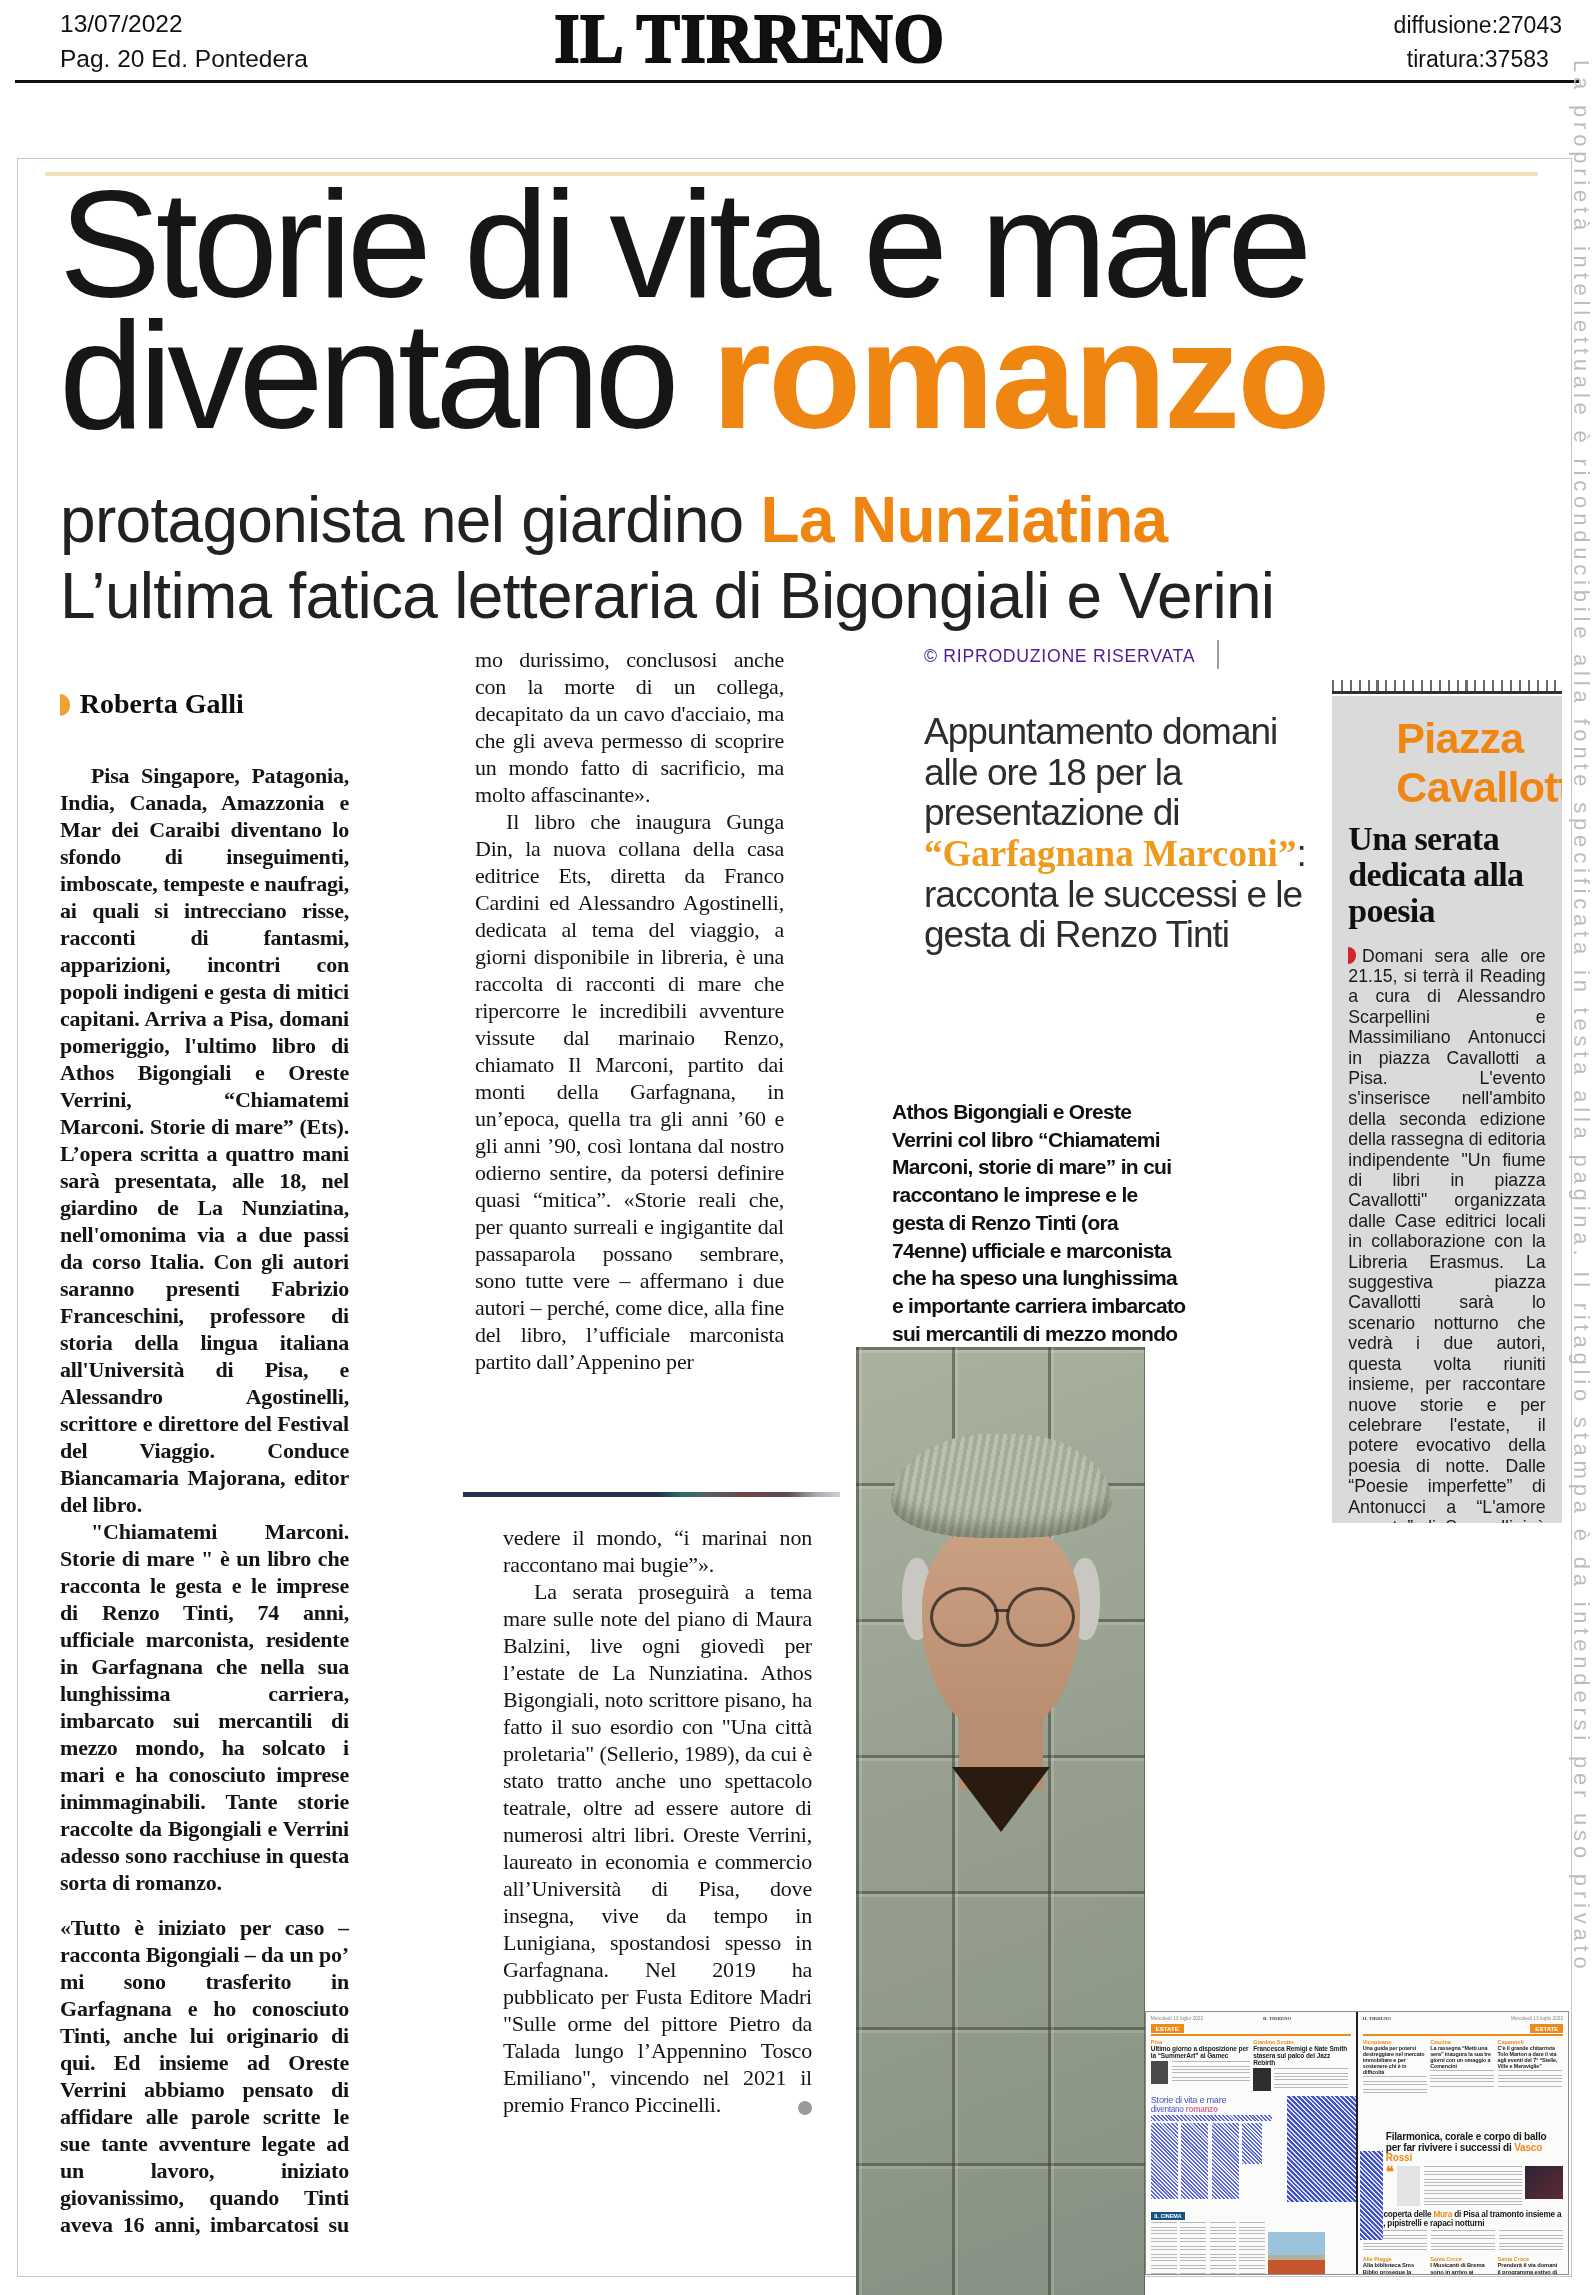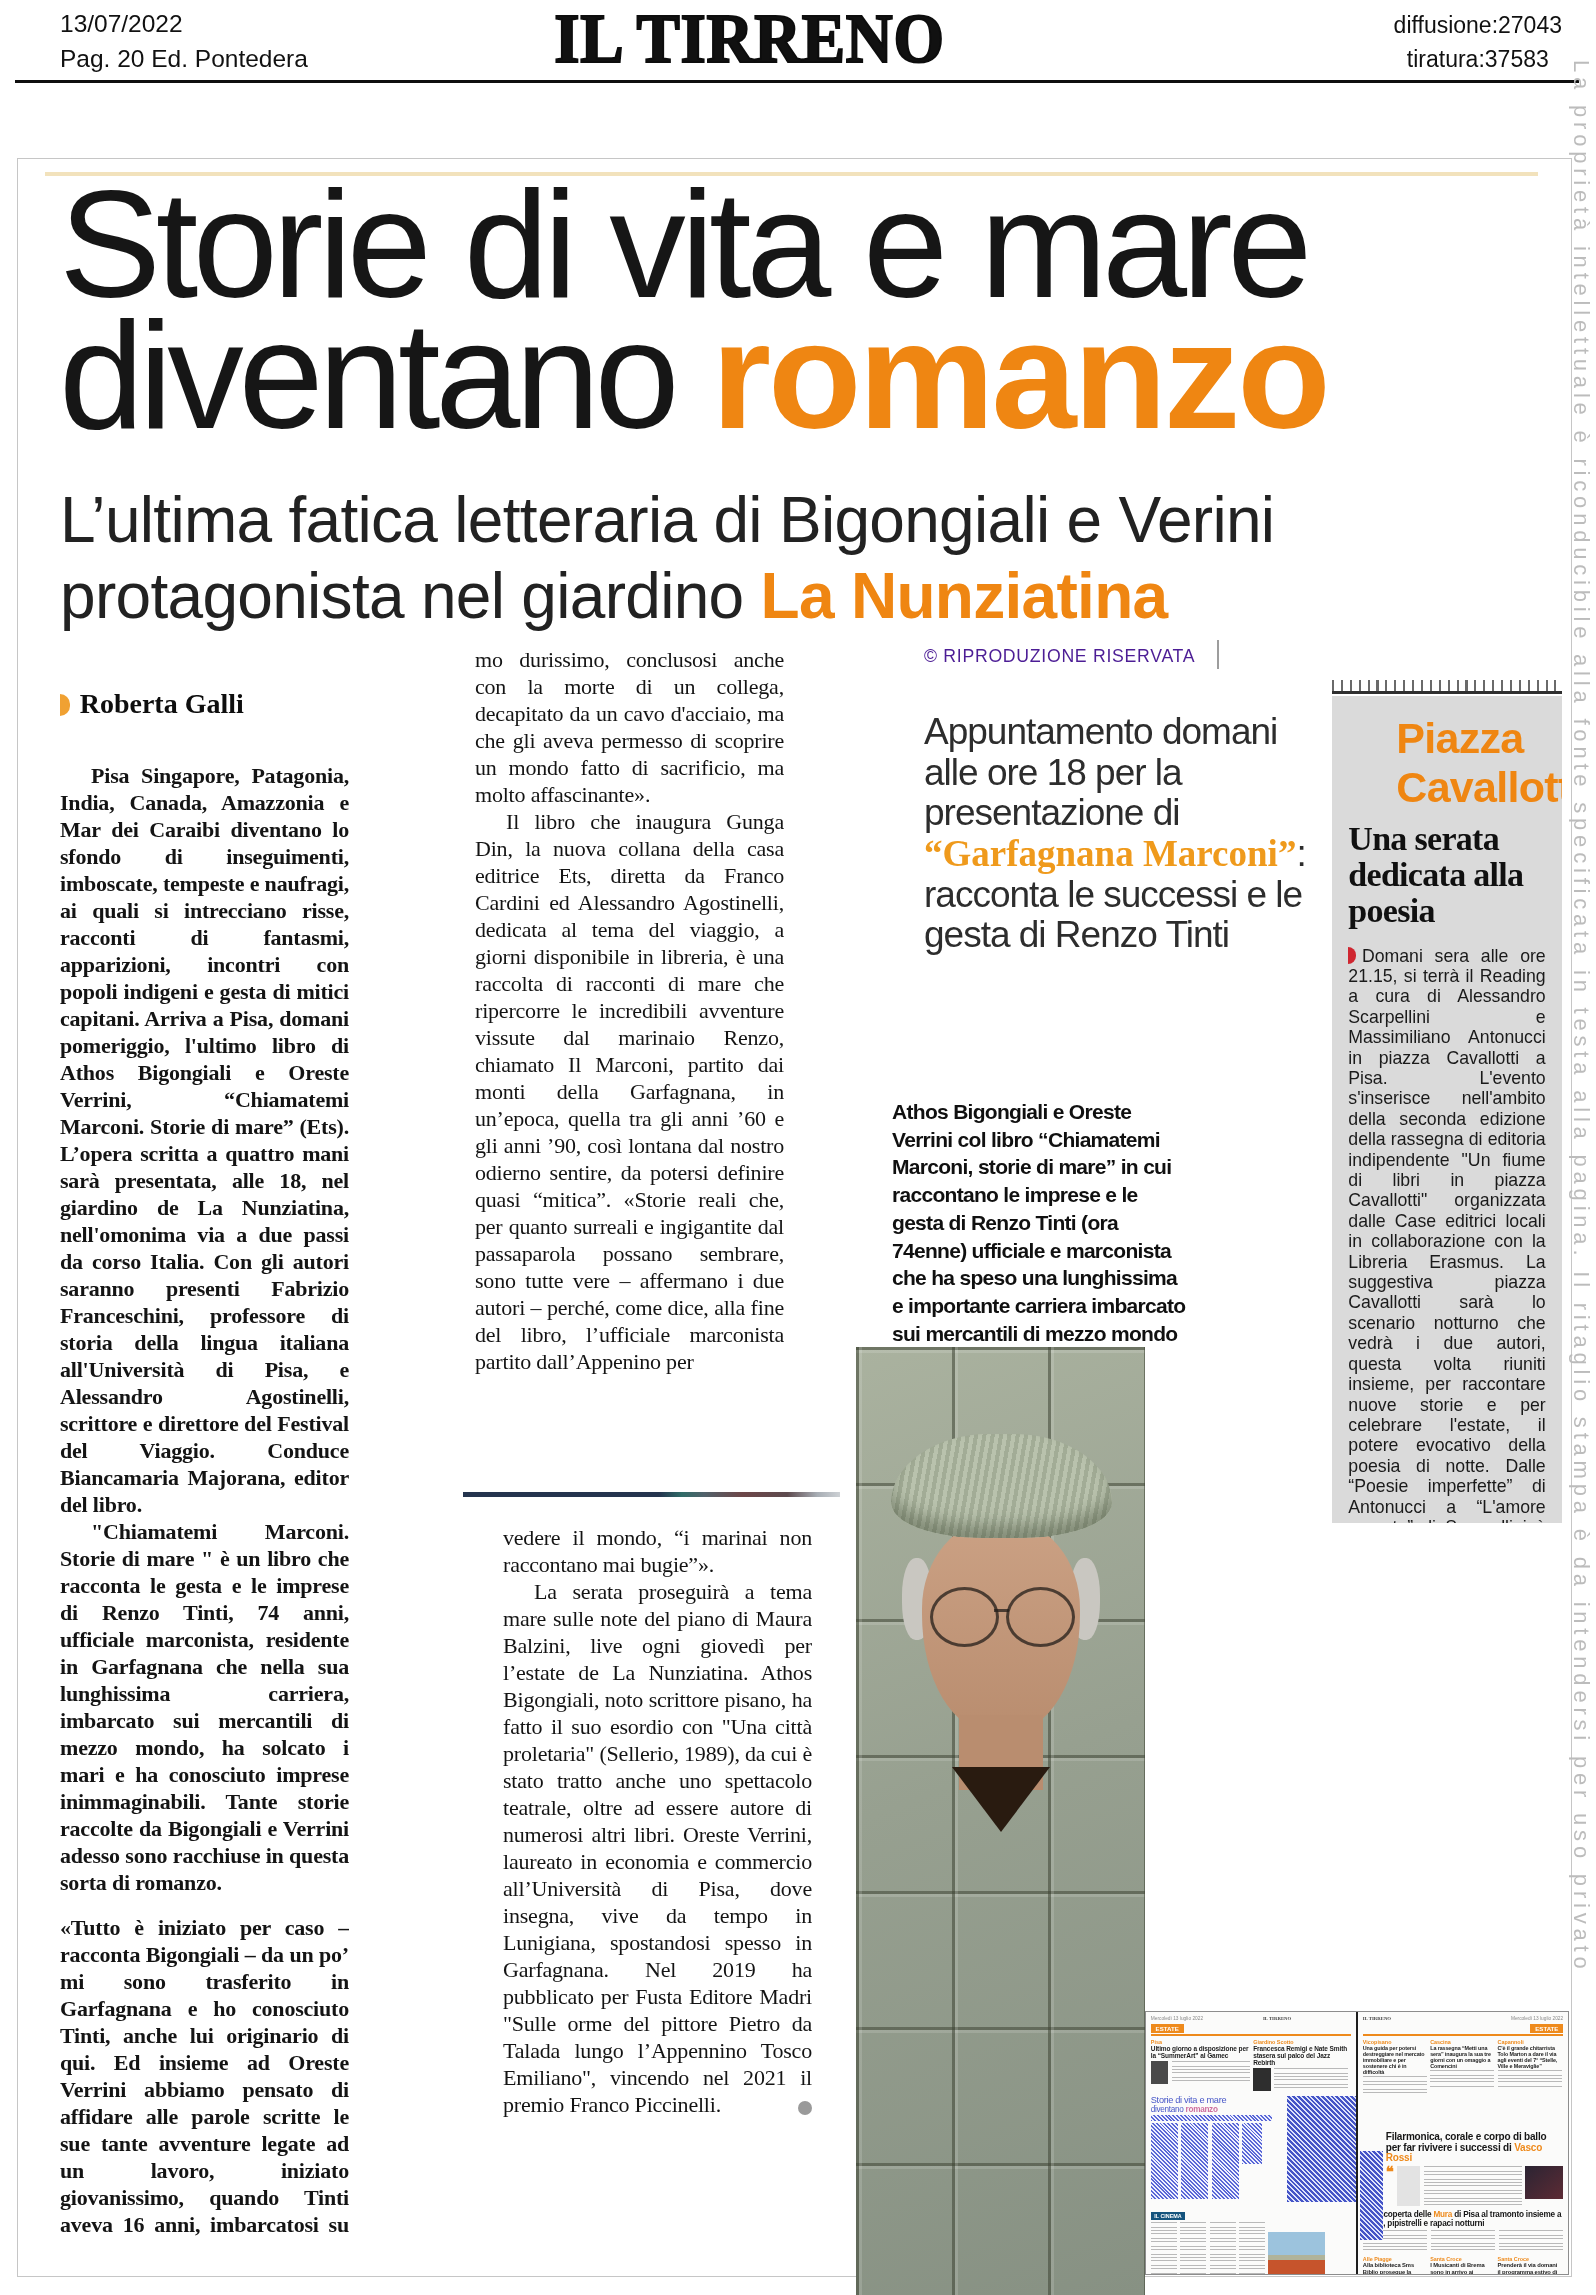--- a/index.html
+++ b/index.html
@@ -119,22 +119,22 @@
 
 <div class="abs frame"></div>
 <div class="abs tan-strip"></div>
 
 <div class="abs headline">
   <div>Storie di vita e mare</div>
   <div><span>diventano </span><span class="accent">romanzo</span></div>
 </div>
 
 <div class="abs subhead">
+  <div><span>protagonista nel giardino </span><span class="accent">La Nunziatina</span></div>
   <div>L’ultima fatica letteraria di Bigongiali e Verini</div>
-  <div><span>protagonista nel giardino </span><span class="accent">La Nunziatina</span></div>
 </div>
 
 <div class="abs byline"><span class="dot"></span><span>Roberta Galli</span></div>
 
 <div class="abs col1 bodytext">
   <p class="ind"><b>Pisa</b><span> Singapore, Patagonia, India, Canada, Amazzonia e Mar dei Caraibi diventano lo sfondo di inseguimenti, imboscate, tempeste e naufragi, ai quali si intrecciano risse, racconti di fantasmi, apparizioni, incontri con popoli indigeni e gesta di mitici capitani. Arriva a Pisa, domani pomeriggio, l'ultimo libro di Athos Bigongiali e Oreste Verrini, “Chiamatemi Marconi. Storie di mare” (Ets). L’opera scritta a quattro mani sarà presentata, alle 18, nel giardino de La Nunziatina, nell'omonima via a due passi da corso Italia. Con gli autori saranno presenti Fabrizio Franceschini, professore di storia della lingua italiana all'Università di Pisa, e Alessandro Agostinelli, scrittore e direttore del Festival del Viaggio. Conduce Biancamaria Majorana, editor del libro.</span></p>
   <p class="ind">"Chiamatemi Marconi. Storie di mare " è un libro che racconta le gesta e le imprese di Renzo Tinti, 74 anni, ufficiale marconista, residente in Garfagnana che nella sua lunghissima carriera, imbarcato sui mercantili di mezzo mondo, ha solcato i mari e ha conosciuto imprese inimmaginabili. Tante storie raccolte da Bigongiali e Verrini adesso sono racchiuse in questa sorta di romanzo.</p>
   <p class="gap">«Tutto è iniziato per caso – racconta Bigongiali – da un po’ mi sono trasferito in Garfagnana e ho conosciuto Tinti, anche lui originario di qui. Ed insieme ad Oreste Verrini abbiamo pensato di affidare alle parole scritte le sue tante avventure legate ad un lavoro, iniziato giovanissimo, quando Tinti aveva 16 anni, imbarcatosi su di un mercantile della Genepesca. Un battesi-</p>
 </div>
 

